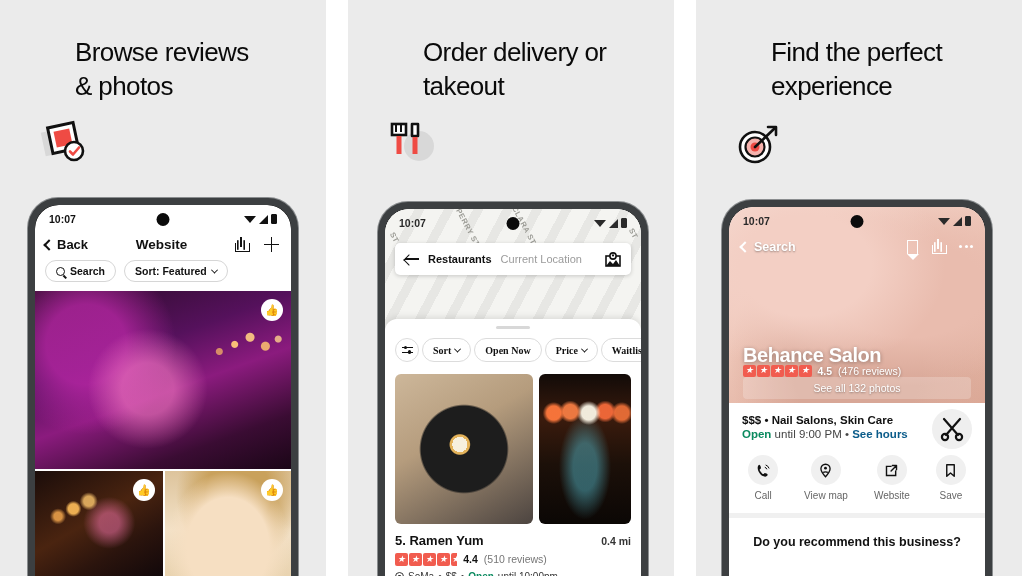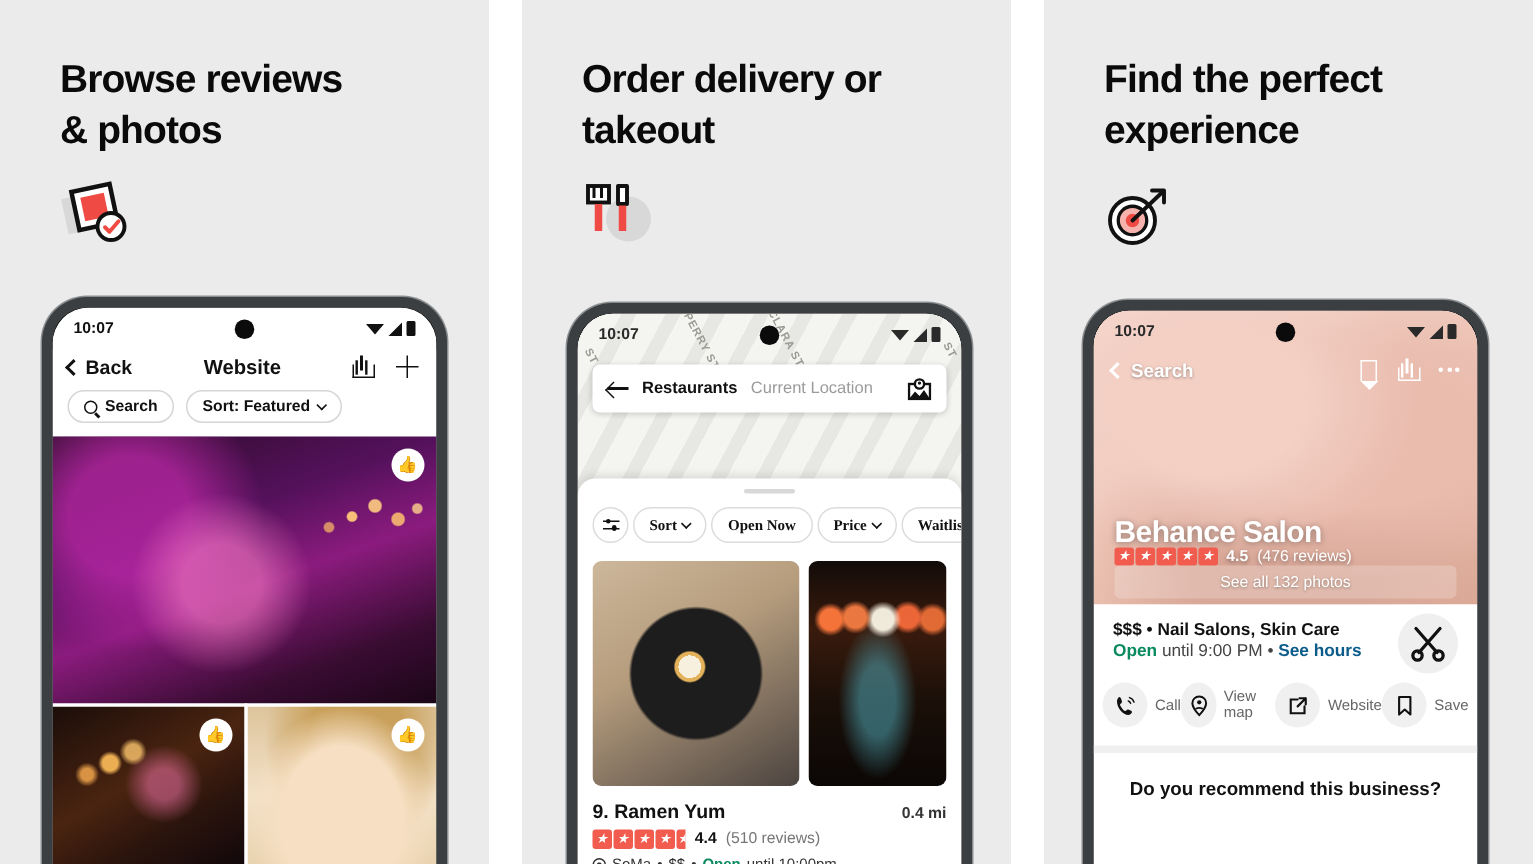--- a/index.html
+++ b/index.html
@@ -18,24 +18,25 @@
     background: #ebebeb;
     overflow: hidden;
     flex: 0 0 auto;
   }
   .panel + .panel { margin-left: 22px; }
 
   .panel-head { padding: 36px 0 0 40px; }
   .panel-title {
     font-size: 26px;
     line-height: 1.3;
-    font-weight: 700;
+    font-weight: 400;
     letter-spacing: -0.6px;
     color: #0a0a0a;
     white-space: pre-line;
+    margin-left: 35px;
   }
   .panel-icon { margin: 16px 0 0 38px; width: 60px; height: 46px; position: relative; }
 
   
   .phone {
     position: absolute;
     left: 28px;
     top: 198px;
     width: 270px;
     height: 400px;
@@ -289,21 +290,21 @@
   .bb-hours { font-size:11.5px; margin-top:2px; }
   .bb-hours .o { color:#0a8a5f; font-weight:700; }
   .bb-hours .u { color:#444; }
   .bb-hours .s { color:#0b5c8a; font-weight:700; }
   .bizavatar {
     position:absolute; right:13px; top:6px;
     width:40px;height:40px;border-radius:50%;background:#efefef;
     display:flex;align-items:center;justify-content:center;
   }
   .actionrow { display:flex; justify-content:space-around; padding: 15px 6px 12px; }
-  .act { display:flex; flex-direction:row; align-items:center; gap:5px; }
+  .act { display:flex; flex-direction:column; align-items:center; gap:5px; }
   .act-circle { width:30px;height:30px;border-radius:50%;background:#f0f0f0;display:flex;align-items:center;justify-content:center; }
   .act-label { font-size:10px; color:#666; }
   .divider { height:5px; background:#f0f0f0; }
   .recommend { text-align:center; font-size:12.5px; font-weight:700; color:#111; padding-top:17px; }
 
   
   .g { display:block; }
 </style>
 </head>
 <body>
@@ -450,21 +451,21 @@
             </div>
           </div>
 
           <div class="biz-photos">
             <div class="bp bp1 art-ramen"></div>
             <div class="bp bp2 art-interior"></div>
           </div>
 
           <div class="biz-info">
             <div class="biz-row">
-              <span class="biz-name">9. Ramen Yum</span>
+              <span class="biz-name">5. Ramen Yum</span>
               <span class="biz-dist">0.4 mi</span>
             </div>
             <div class="ratingrow">
               <span class="stars">
                 <i class="star"></i>
                 <i class="star"></i>
                 <i class="star"></i>
                 <i class="star"></i>
                 <i class="star half"></i>
               </span>

